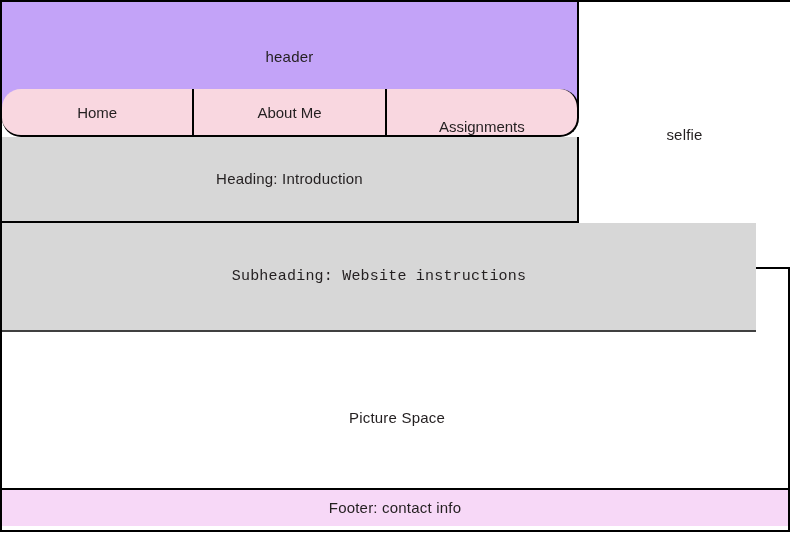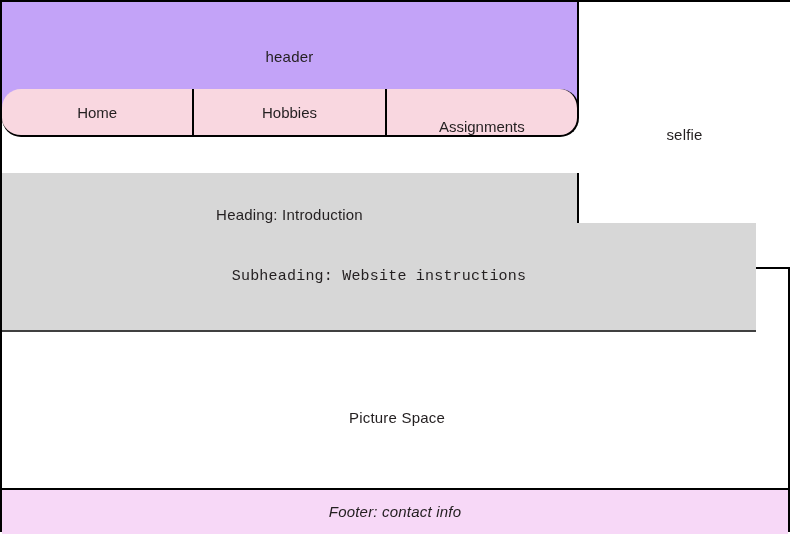--- a/index.html
+++ b/index.html
@@ -89,21 +89,20 @@
   }
 
   
   .heading-cell {
     left: 0px;
     top: 135px;
     width: 577px;
     height: 86px;
     border-right: 2px solid #000000;
     border-bottom: 2px solid #000000;
-    margin-top: 36px;
   }
 
   
   .subheading-cell {
     left: 0px;
     top: 221px;
     width: 754px;
     height: 109px;
     border-bottom: 2px solid #404040;
     font-family: Liberation Mono, monospace;
@@ -122,43 +121,42 @@
     position: relative;
     left: 2px;
     margin-top: 16px;
   }
 
   
   .footer-cell {
     left: 0px;
     top: 488px;
     width: 786px;
-    height: 44px;
-    font-style: italic;
+    height: 36px;
   }
 </style>
 </head>
 <body>
 
 <div class="wireframe">
 
   <div class="cell header-cell" style="background:#C3A3F8;">
     <span>header</span>
   </div>
 
   <div class="cell selfie-cell">
     <span>selfie</span>
   </div>
 
   <nav class="nav-row" style="background:#F9D7E0;">
     <div class="nav-item">
       <span>Home</span>
     </div>
     <div class="nav-item">
-      <span>Hobbies</span>
+      <span>About Me</span>
     </div>
     <div class="nav-item">
       <span>Assignments</span>
     </div>
   </nav>
 
   <div class="cell heading-cell" style="background:#D7D7D7;">
     <span>Heading: Introduction</span>
   </div>
 

